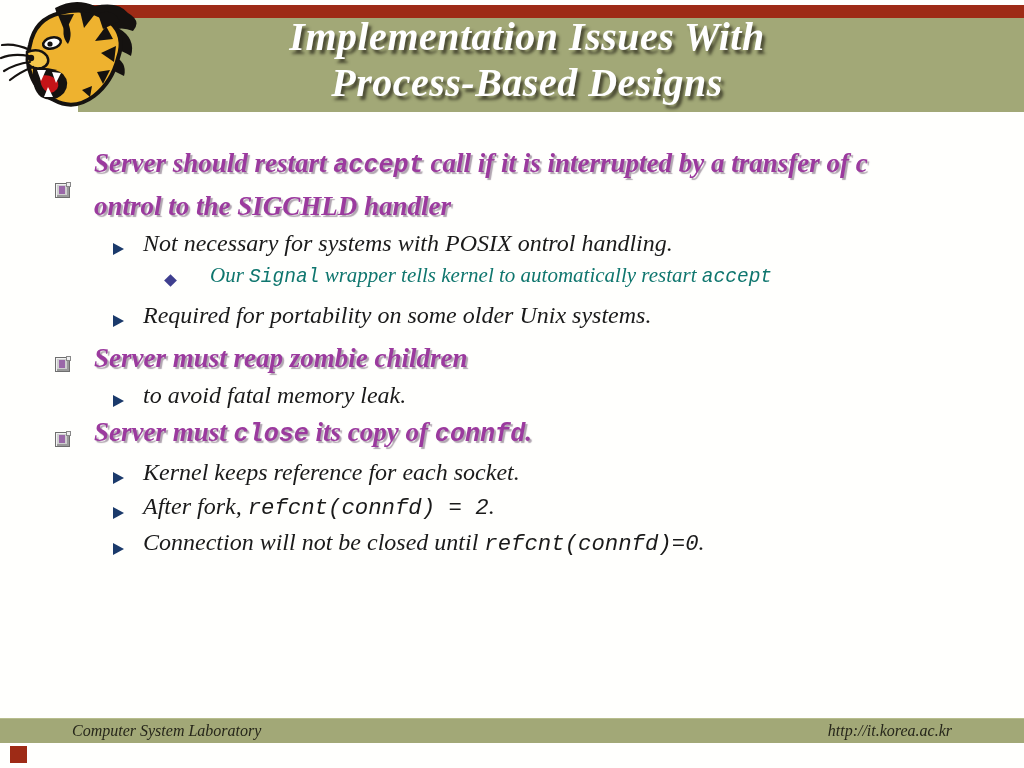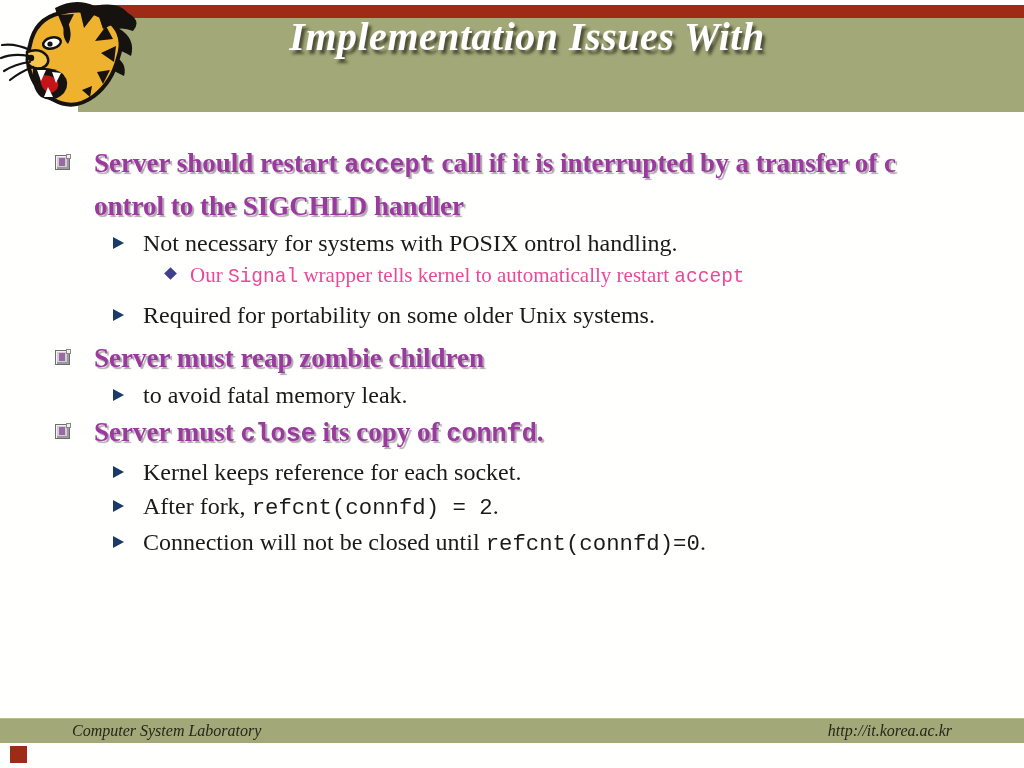--- a/index.html
+++ b/index.html
@@ -18,28 +18,28 @@
     color:#ffffff;font-weight:bold;font-size:40px;line-height:46px;
     text-shadow:3px 4px 3px rgba(66,66,46,0.9);
     letter-spacing:0.5px;
     font-style:italic;
   }
   .tiger-box{position:absolute;top:0;left:0;width:150px;height:118px;}
 
   
   .content{position:absolute;top:112px;left:0;right:0;}
   .bullet-list{padding-top:31px;}
-  .bullet{display:flex;align-items:flex-start;}
+  .bullet{display:flex;align-items:center;font-style:italic;}
   .bullet .btext{white-space:normal;}
 
   .lvl1{margin-left:55px;font-size:27px;line-height:40px;font-weight:bold;
         color:var(--purple,#9b3a9e);
         text-shadow:2px 2px 1px rgba(150,135,150,0.75);}
   .lvl2{margin-left:113px;font-size:24px;line-height:34px;color:#1a1a1a;}
-  .lvl3{margin-left:166px;font-size:21px;line-height:30px;color:#ec4899;}
+  .lvl3{margin-left:166px;font-size:21px;line-height:30px;color:#0f766e;gap:20px;}
   .bullet-list .bullet:nth-child(4), .bullet-list .bullet:nth-child(5){margin-top:6px;}
 
   .mono{font-family:"Liberation Mono", monospace;font-size:0.93em;}
   .lvl1 .mono{font-weight:bold;}
 
   
   .m1{flex:0 0 auto;width:13px;height:13px;margin:12px 24px 0 0;
       background:#cfcfcf;border:1px solid #6e6e6e;position:relative;
       box-shadow:inset 1px 1px 0 #f2f2f2, inset -2px -2px 0 #9a9a9a;}
   .m1::after{content:"";position:absolute;left:3px;top:2px;width:6px;height:8px;background:#9a68a8;}
@@ -65,20 +65,21 @@
 </head>
 <body>
 
 <div class="slide">
 
   <div class="red-bar"></div>
   <div class="title-band"></div>
 
   <div class="title-wrap">
     <div>Implementation Issues With</div>
+    <div>Process-Based Designs</div>
   </div>
 
   <div class="tiger-box">
     <svg viewBox="0 0 150 118" width="150" height="118" aria-hidden="true">
 
       <path d="M55 8 Q75 -3 95 6 Q118 1 128 13 Q142 21 133 31 Q121 26 111 31 L100 22 Q85 29 70 20 Q59 25 55 8 Z" fill="#151210"></path>
       <path d="M118 28 Q136 38 131 56 Q122 50 114 50 Z" fill="#151210"></path>
       <path d="M112 55 Q128 62 124 76 L108 68 Z" fill="#151210"></path>
 
       <path d="M30 45 Q35 19 60 13 Q90 5 110 22 Q126 36 118 58 Q112 82 94 96 Q74 111 54 100 Q37 92 31 75 Q25 60 30 45 Z" fill="#eeb22f" stroke="#151210" stroke-width="4"></path>

